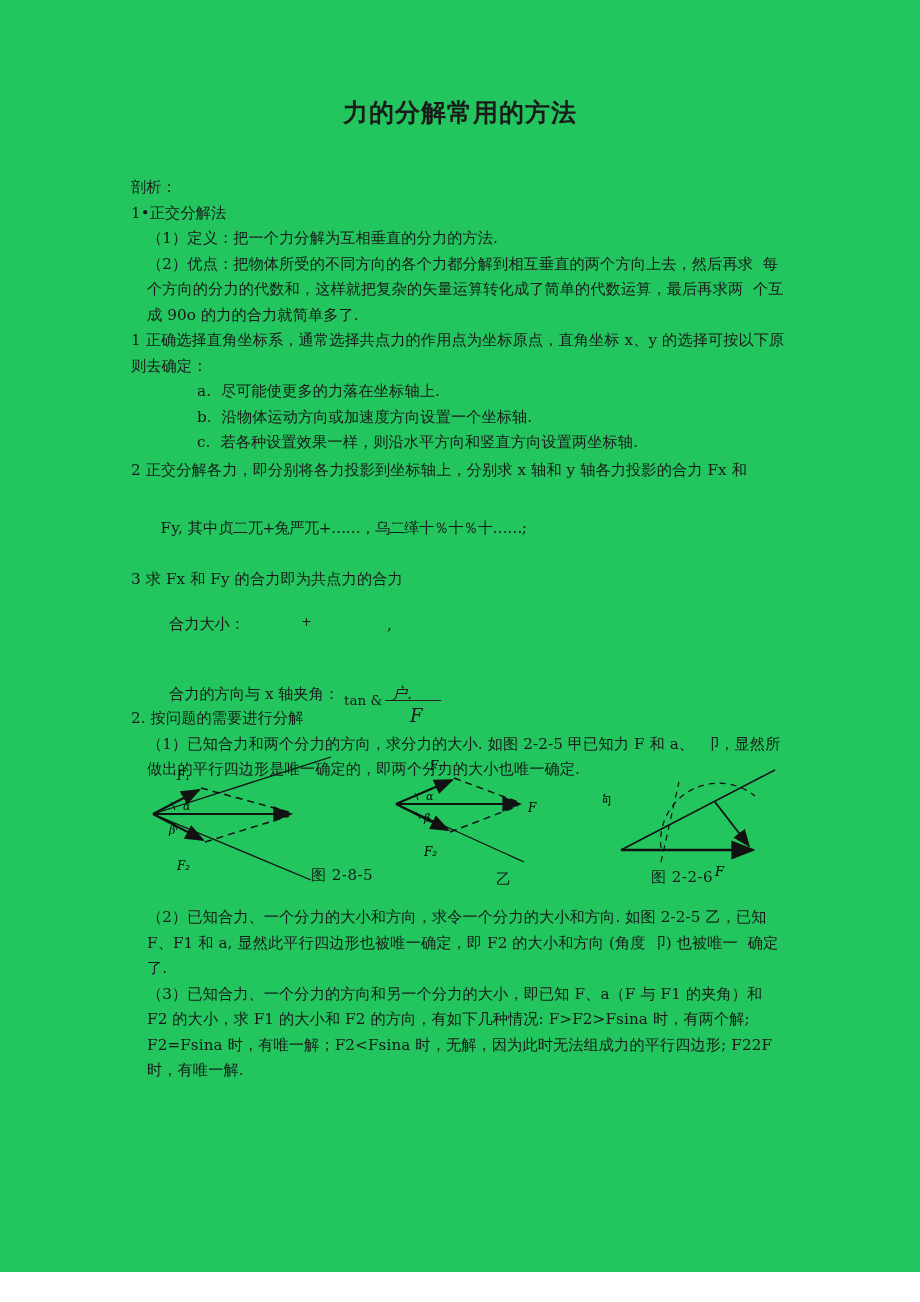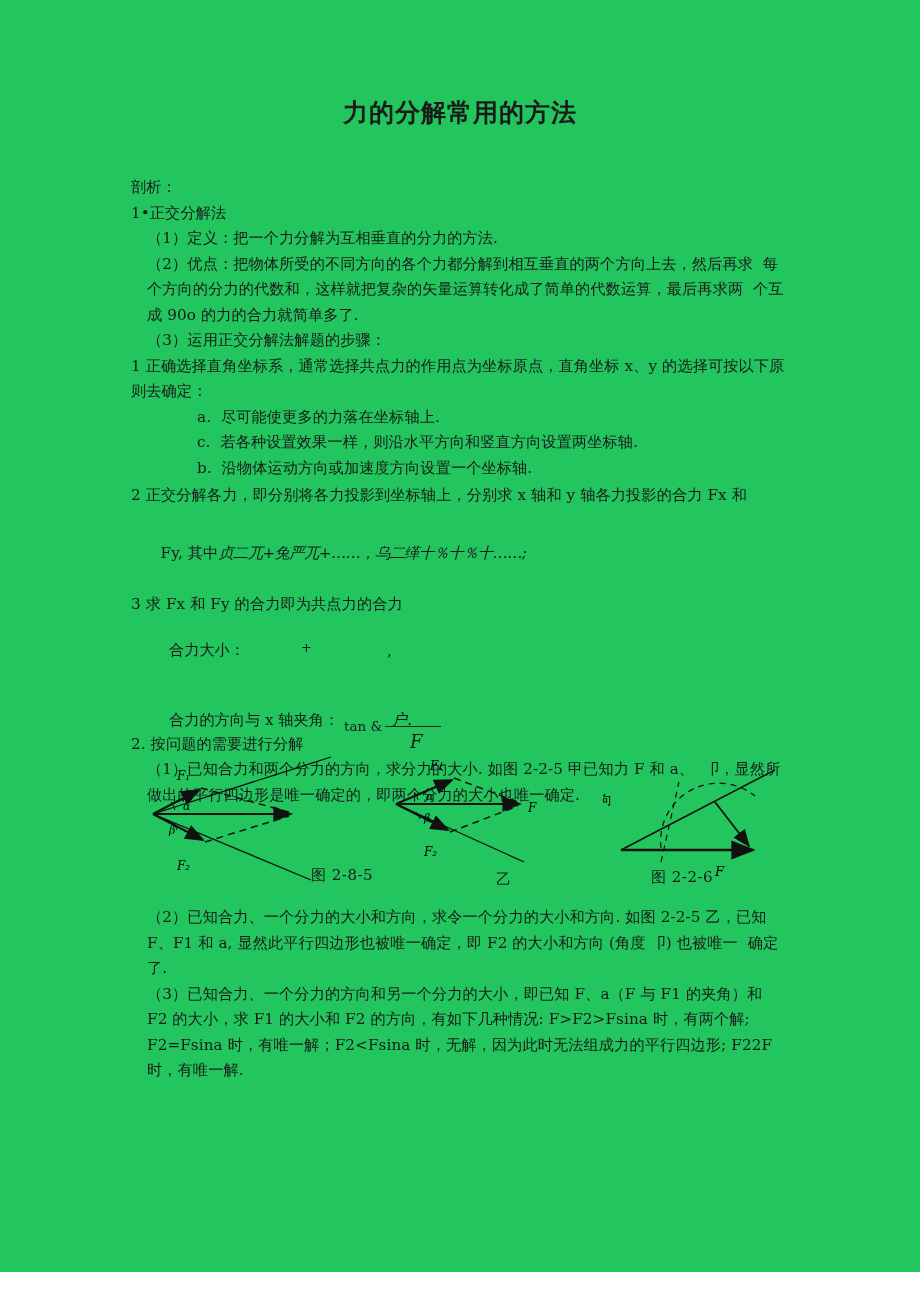--- a/index.html
+++ b/index.html
@@ -38,21 +38,20 @@
   .ln {
     font-size: 15.2px;
     line-height: 25.5px;
     white-space: pre-wrap;
     letter-spacing: 0.1px;
   }
   .ind1 { text-indent: 0; }
   .ind2 { padding-left: 16px; }
   .ind-abc { padding-left: 66px; }
   .garble {
-    font-style: italic;
     letter-spacing: -0.5px;
   }
   .formula-block {
     position: relative;
     height: 108px;
   }
   .f-label {
     position: absolute;
     font-size: 15.2px;
   }
@@ -132,25 +131,24 @@
 <div class="page">
 
   <div class="doc-title">力的分解常用的方法</div>
 
   <div class="body-area">
 
     <div class="ln ind1">剖析：</div>
     <div class="ln ind1">1•正交分解法</div>
     <div class="ln ind2">（1）定义：把一个力分解为互相垂直的分力的方法.</div>
     <div class="ln ind2">（2）优点：把物体所受的不同方向的各个力都分解到相互垂直的两个方向上去，然后再求  每个方向的分力的代数和，这样就把复杂的矢量运算转化成了简单的代数运算，最后再求两  个互成 90o 的力的合力就简单多了.</div>
-    <div class="ln ind2">（3）运用正交分解法解题的步骤：</div>
     <div class="ln ind1">1 正确选择直角坐标系，通常选择共点力的作用点为坐标原点，直角坐标 x、y 的选择可按以下原则去确定：</div>
     <div class="ln ind-abc">a.  尽可能使更多的力落在坐标轴上.</div>
+    <div class="ln ind-abc">b.  沿物体运动方向或加速度方向设置一个坐标轴.</div>
     <div class="ln ind-abc">c.  若各种设置效果一样，则沿水平方向和竖直方向设置两坐标轴.</div>
-    <div class="ln ind-abc">b.  沿物体运动方向或加速度方向设置一个坐标轴.</div>
     <div class="ln ind1" style="margin-top:2px">2 正交分解各力，即分别将各力投影到坐标轴上，分别求 x 轴和 y 轴各力投影的合力 Fx 和</div>
     <div class="ln ind1" style="margin-top:7px">
       <span>Fy, 其中</span><span class="garble">贞二兀+兔严兀+……，乌二缂十％十％十……;</span>
     </div>
     <div class="ln ind1">3 求 Fx 和 Fy 的合力即为共点力的合力</div>
 
     <div class="formula-block">
       <div class="f-label" style="left:38px; top:22px;">合力大小：</div>
       <div class="f-plus" style="left:170px; top:22px;">+</div>
       <div class="f-comma" style="left:256px; top:24px;">,</div>

